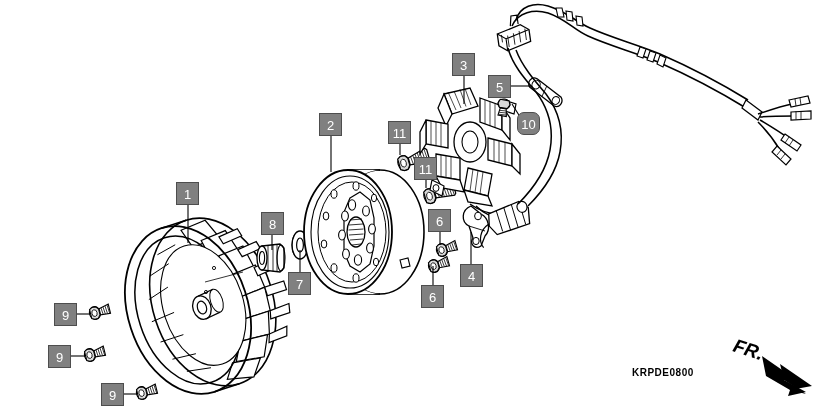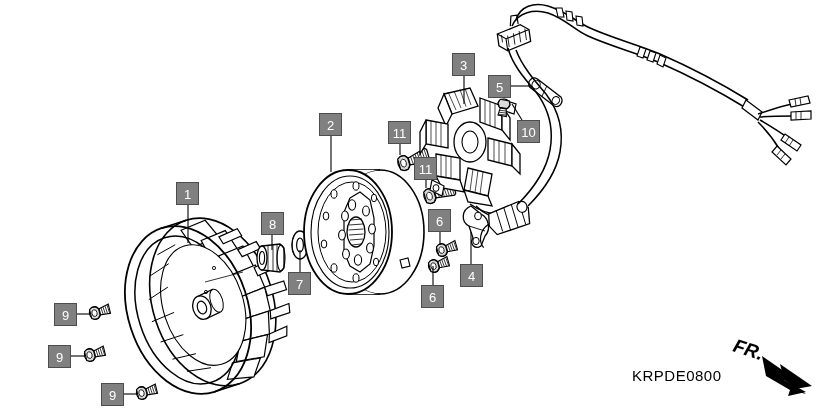--- a/index.html
+++ b/index.html
@@ -33,22 +33,22 @@
     font-family: "Liberation Sans", sans-serif;
     line-height: 23px;
     text-align: center;
     box-sizing: border-box;
     letter-spacing: 0px;
     user-select: none;
   }
   .partnum {
     position: absolute;
     font-family: "Liberation Sans", sans-serif;
-    font-size: 15px;
-    font-weight: normal;
+    font-size: 10px;
+    font-weight: bold;
     color: #000000;
     letter-spacing: 0.5px;
     white-space: nowrap;
     padding-left: 32px;
   }
   .fr-label {
     position: absolute;
     font-family: "Liberation Sans", sans-serif;
     font-size: 19px;
     font-weight: bold;
@@ -376,21 +376,21 @@
       <div class="callout" style="left: 452px; top: 53px;">3</div>
       <div class="callout" style="left: 460px; top: 264px;">4</div>
       <div class="callout" style="left: 488px; top: 75px;">5</div>
       <div class="callout" style="left: 428px; top: 209px;">6</div>
       <div class="callout" style="left: 421px; top: 285px;">6</div>
       <div class="callout" style="left: 288px; top: 272px;">7</div>
       <div class="callout" style="left: 261px; top: 212px;">8</div>
       <div class="callout" style="left: 54px; top: 303px;">9</div>
       <div class="callout" style="left: 48px; top: 345px;">9</div>
       <div class="callout" style="left: 101px; top: 383px;">9</div>
-      <div class="callout" style="left: 517px; top: 120px;">10</div>
+      <div class="callout" style="left: 517px; top: 112px; border-radius: 7px;">10</div>
       <div class="callout" style="left: 388px; top: 121px;">11</div>
       <div class="callout" style="left: 414px; top: 157px;">11</div>
     </div>
 
   <div class="partnum" style="left:600px; top:367px;">KRPDE0800</div>
 
   <div class="fr-label" style="left:733px; top:339px;">FR.</div>
 
 </div>
 

